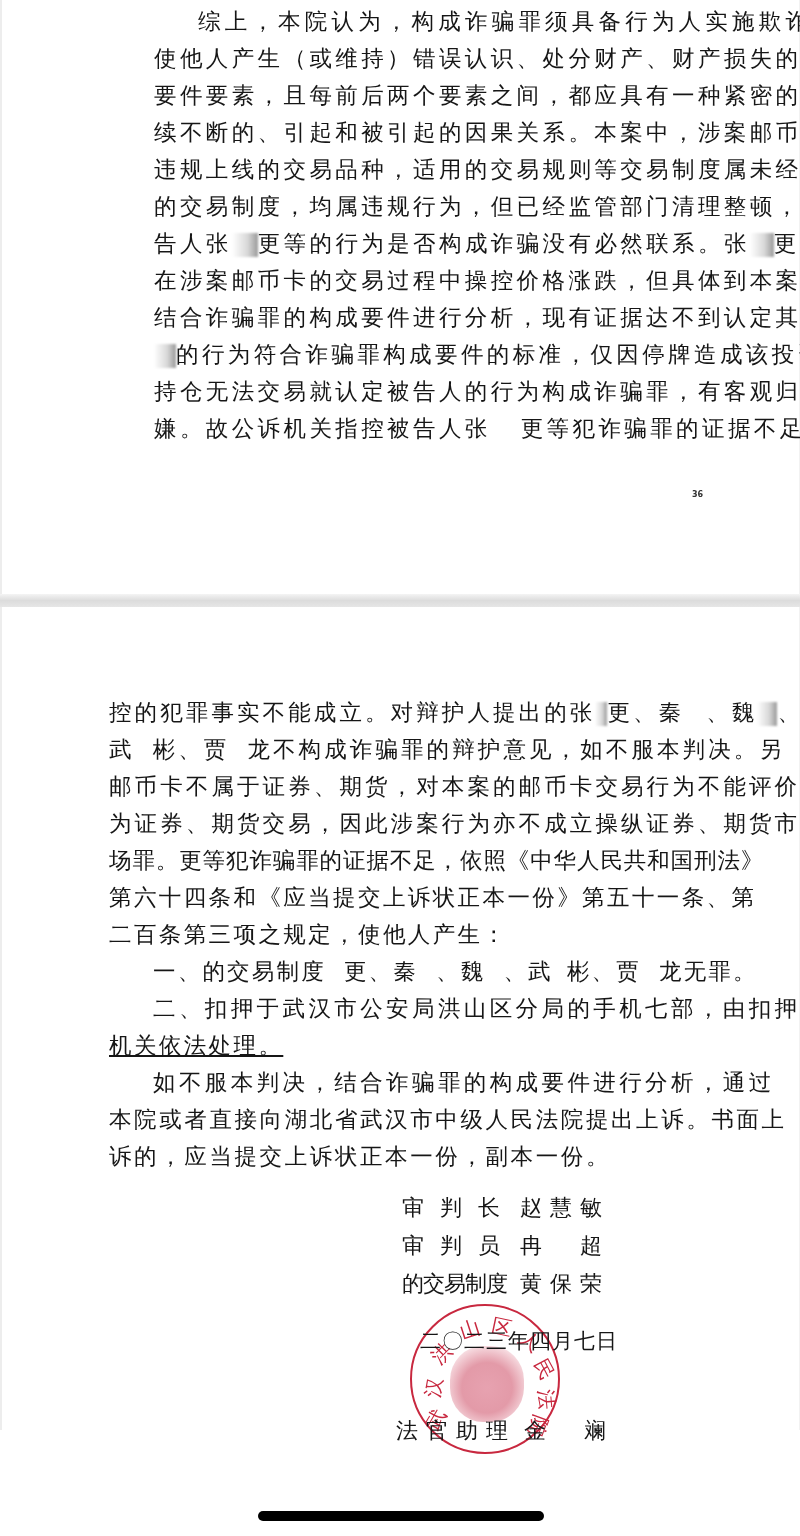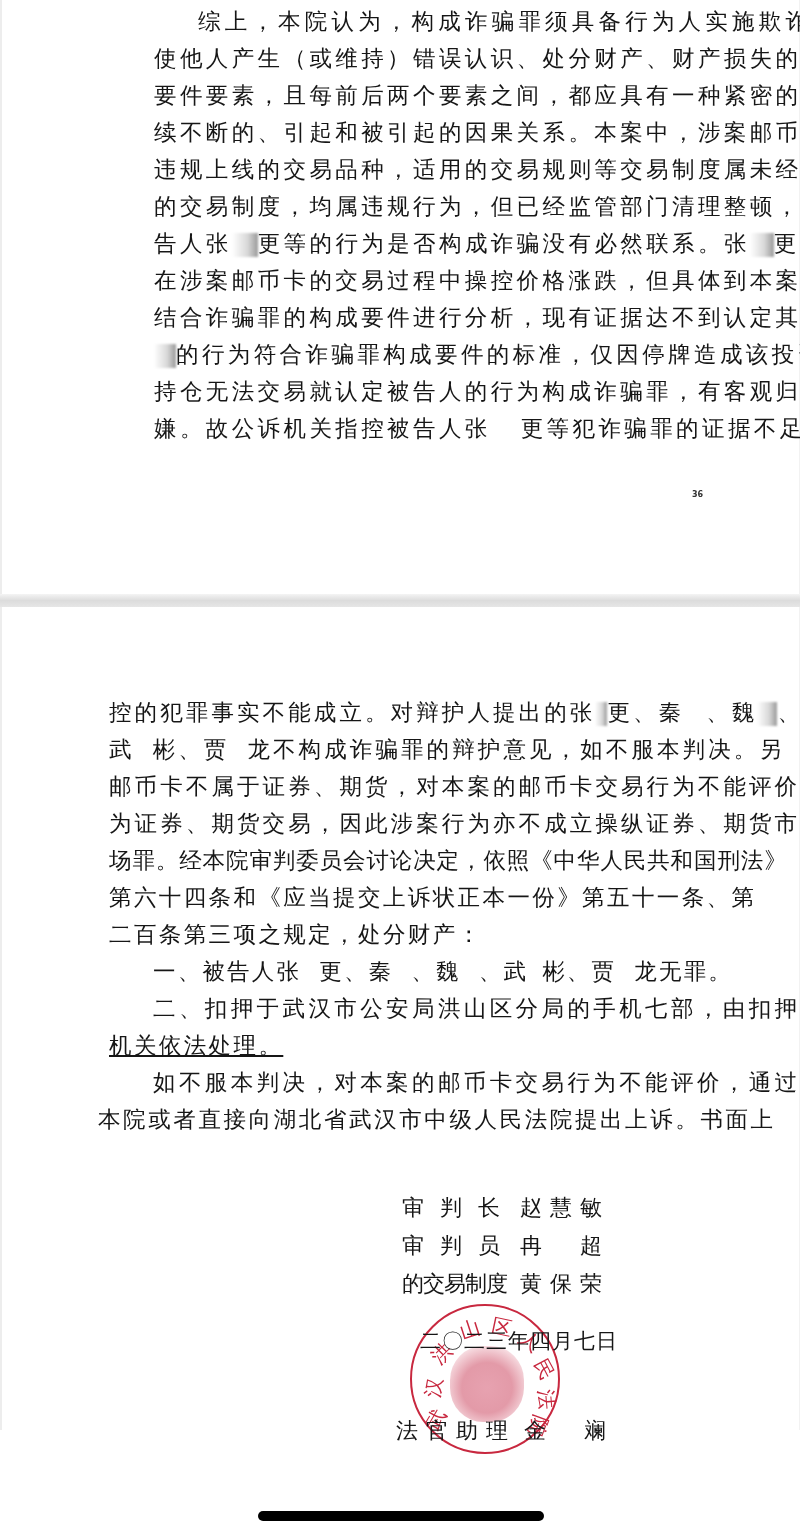--- a/index.html
+++ b/index.html
@@ -58,30 +58,31 @@
 
 <div class="page page-2">
   <div class="line" style="left:107px; top:90px; letter-spacing:3.1px;">
     <span>控的犯罪事实不能成立。对辩护人提出的张</span><span class="redact" style="width:12px;"></span><span>更、秦</span><span style="display:inline-block;width:22px;"></span><span>、魏</span><span class="redact" style="width:20px;"></span><span>、</span>
   </div>
   <div class="line" style="left:107px; top:127px; letter-spacing:3.1px;">
     <span>武</span><span style="display:inline-block;width:18px;"></span><span>彬、贾</span><span style="display:inline-block;width:18px;"></span><span>龙不构成诈骗罪的辩护意见，如不服本判决。另</span>
   </div>
   <div class="line" style="left:107px; top:201px; letter-spacing:3.1px;">为证券、期货交易，因此涉案行为亦不成立操纵证券、期货市</div>
   <div class="line" style="left:107px; top:164px; letter-spacing:3.1px;">邮币卡不属于证券、期货，对本案的邮币卡交易行为不能评价</div>
-  <div class="line" style="left:107px; top:238px; letter-spacing:0.9px;">场罪。经本院审判委员会讨论决定，依照《中华人民共和国刑法》</div>
+  <div class="line" style="left:107px; top:238px; letter-spacing:0.9px;">场罪。更等犯诈骗罪的证据不足，依照《中华人民共和国刑法》</div>
   <div class="line" style="left:107px; top:275px; letter-spacing:2.4px;">第六十四条和《应当提交上诉状正本一份》第五十一条、第</div>
-  <div class="line" style="left:107px; top:312px; letter-spacing:2.4px;">二百条第三项之规定，处分财产：</div>
+  <div class="line" style="left:107px; top:312px; letter-spacing:2.4px;">二百条第三项之规定，使他人产生：</div>
   <div class="line" style="left:151px; top:349px; letter-spacing:2.2px;">
-    <span>一、被告人张</span><span style="display:inline-block;width:18px;"></span><span>更、秦</span><span style="display:inline-block;width:18px;"></span><span>、魏</span><span style="display:inline-block;width:18px;"></span><span>、武</span><span style="display:inline-block;width:14px;"></span><span>彬、贾</span><span style="display:inline-block;width:18px;"></span><span>龙无罪。</span>
+    <span>一、的交易制度</span><span style="display:inline-block;width:18px;"></span><span>更、秦</span><span style="display:inline-block;width:18px;"></span><span>、魏</span><span style="display:inline-block;width:18px;"></span><span>、武</span><span style="display:inline-block;width:14px;"></span><span>彬、贾</span><span style="display:inline-block;width:18px;"></span><span>龙无罪。</span>
   </div>
   <div class="line" style="left:151px; top:386px; letter-spacing:3.4px;">二、扣押于武汉市公安局洪山区分局的手机七部，由扣押</div>
   <div class="line" style="left:107px; top:423px; letter-spacing:2.4px;text-decoration:underline;">机关依法处理。</div>
-  <div class="line" style="left:151px; top:460px; letter-spacing:3.4px;">如不服本判决，对本案的邮币卡交易行为不能评价，通过</div>
-  <div class="line" style="left:96px; top:497px; letter-spacing:2.6px;text-align:right;">本院或者直接向湖北省武汉市中级人民法院提出上诉。书面上</div>
+  <div class="line" style="left:151px; top:460px; letter-spacing:3.4px;">如不服本判决，结合诈骗罪的构成要件进行分析，通过</div>
+  <div class="line" style="left:107px; top:497px; letter-spacing:2.6px;text-align:right;">本院或者直接向湖北省武汉市中级人民法院提出上诉。书面上</div>
+  <div class="line" style="left:107px; top:534px; letter-spacing:2.6px;">诉的，应当提交上诉状正本一份，副本一份。</div>
 
   <div class="sig" style="left:400px; top:587px;">
     <span style="width:38px;">审</span><span style="width:38px;">判</span><span style="width:42px;">长</span><span style="width:30px;">赵</span><span style="width:30px;">慧</span><span style="width:30px;">敏</span>
   </div>
   <div class="sig" style="left:400px; top:625px;">
     <span style="width:38px;">审</span><span style="width:38px;">判</span><span style="width:42px;">员</span><span style="width:60px;">冉</span><span style="width:30px;">超</span>
   </div>
   <div class="sig" style="left:400px; top:663px;">
     <span style="width:118px; letter-spacing:-1px;">的交易制度</span><span style="width:30px;">黄</span><span style="width:30px;">保</span><span style="width:30px;">荣</span>
   </div>

